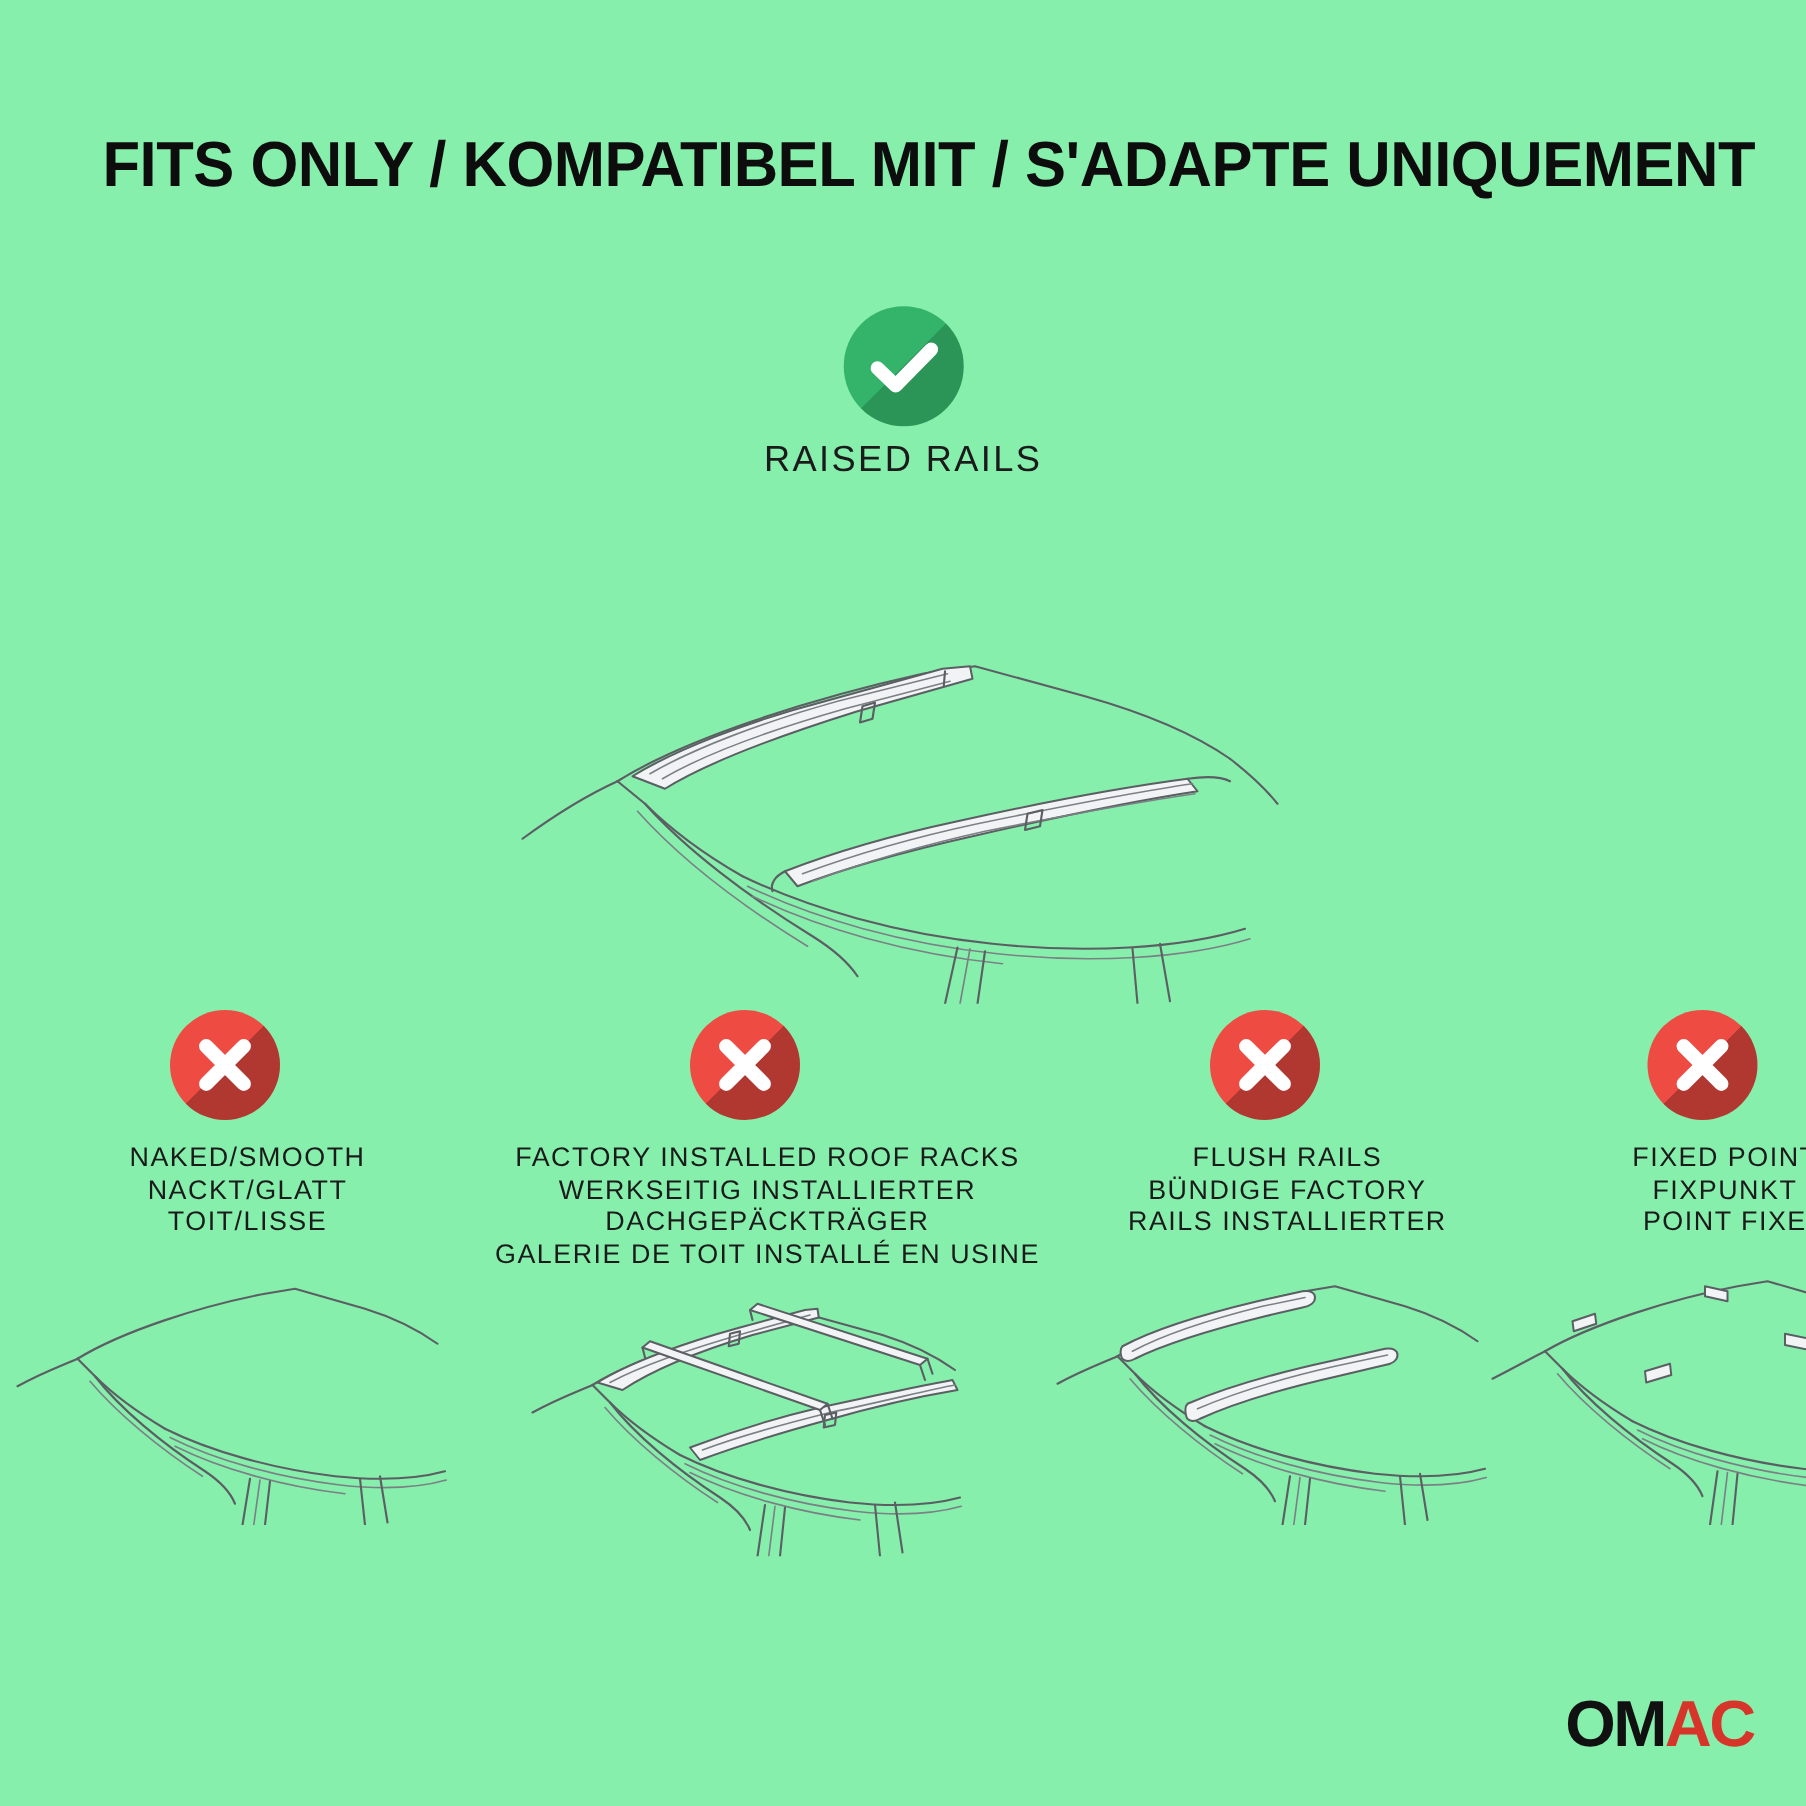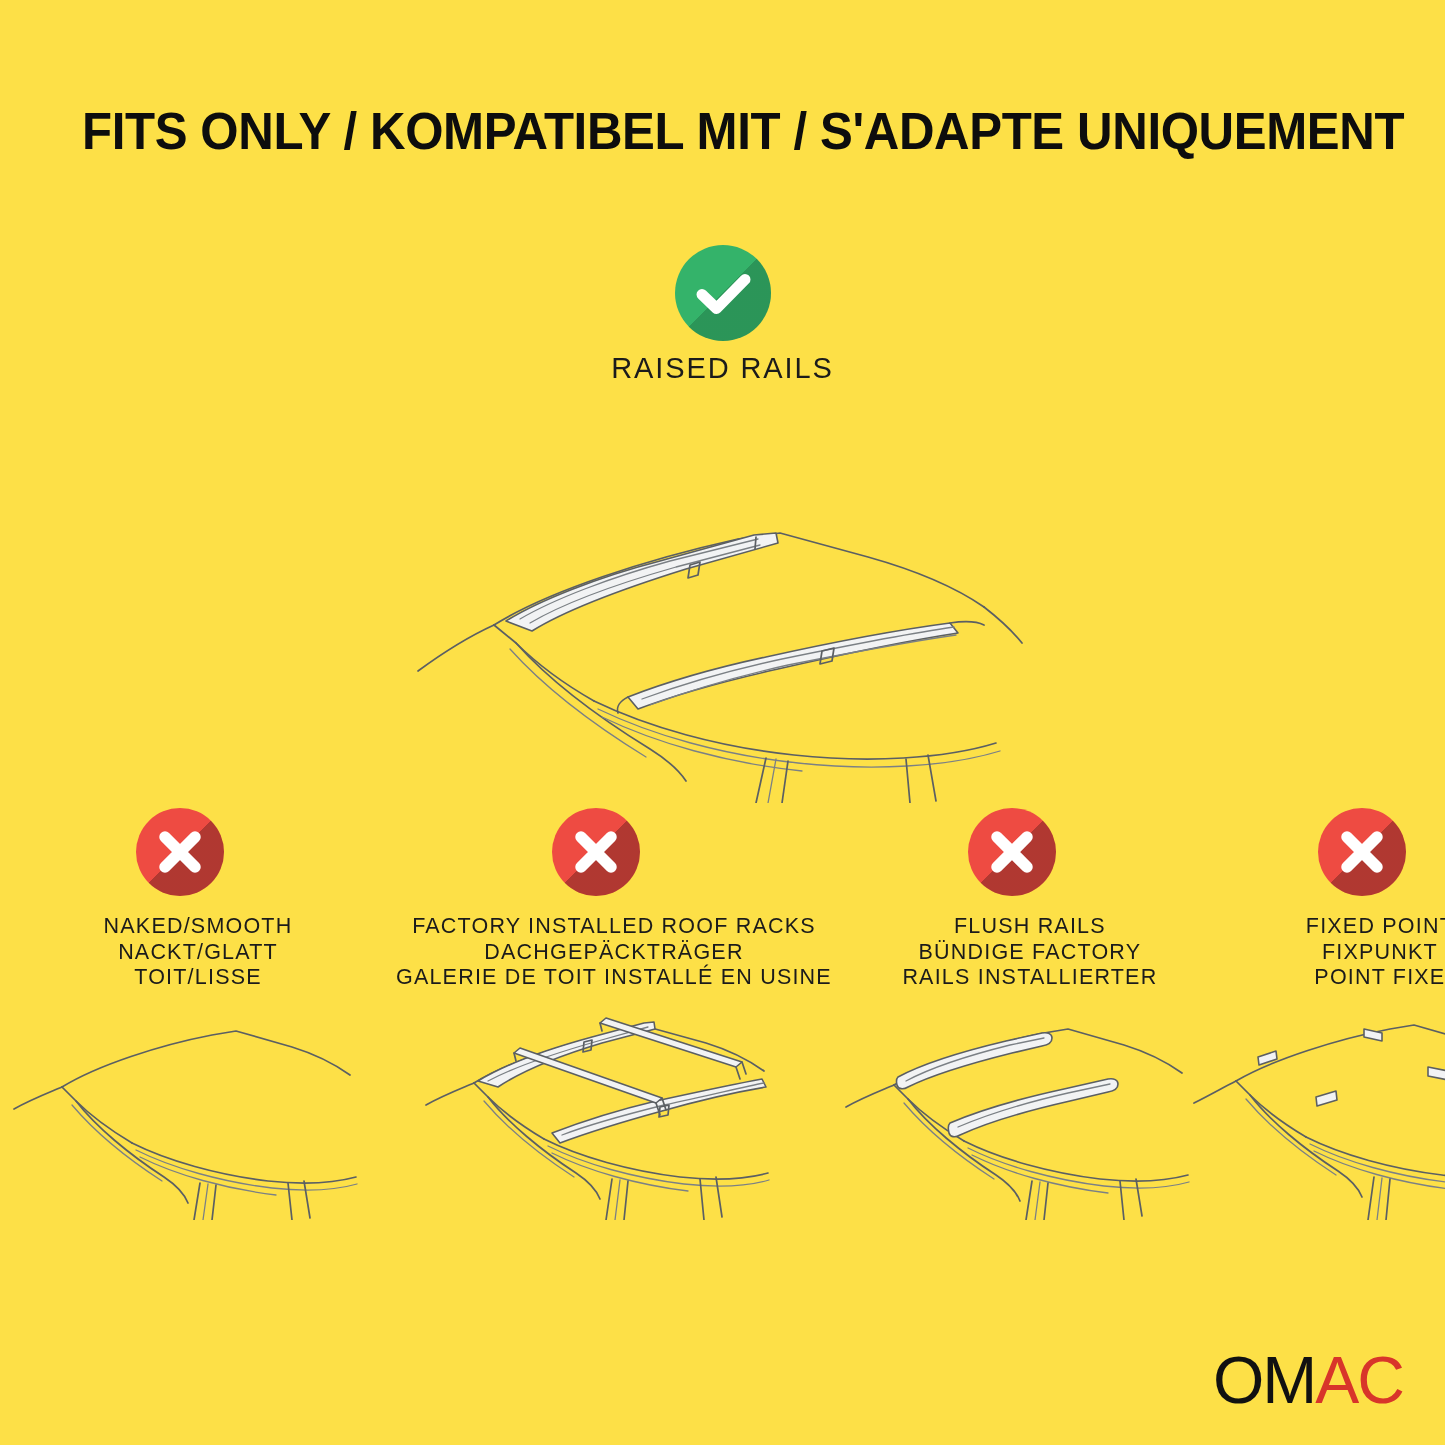--- a/index.html
+++ b/index.html
@@ -12,21 +12,21 @@
     height: 1445px;
     position: relative;
     overflow: hidden;
     font-family: "Liberation Sans", sans-serif;
     -webkit-font-smoothing: antialiased;
   }
 
   #page {
     position: absolute;
     inset: 0;
-    background: #fde047;
+    background: #86efac;
   }
 
   
   .header-title {
     position: absolute;
     left: 82px;
     top: 104px;
     width: 1290px;
     font-size: 51px;
     line-height: 56px;
@@ -133,22 +133,22 @@
   }
   .col-illustration.narrow { width: 340px; }
 
   
   .logo {
     position: absolute;
     right: 42px;
     bottom: 32px;
     display: flex;
     align-items: flex-start;
-    font-size: 66px;
-    font-weight: 400;
+    font-size: 52px;
+    font-weight: 700;
     letter-spacing: -2px;
     line-height: 66px;
   }
   .logo .dark { color: #111111; }
   .logo .accent { color: #d8352a; }
 
   .sketch { fill: none; stroke: #5b5f63; stroke-width: 1.7;
             stroke-linecap: round; stroke-linejoin: round; }
   .sketch-thin { fill: none; stroke: #7b8085; stroke-width: 1.3;
             stroke-linecap: round; stroke-linejoin: round; }
@@ -261,20 +261,21 @@
 
     <div class="col">
       <div class="badge red">
         <div class="shade"></div>
         <svg viewBox="0 0 88 88" width="88" height="88" aria-hidden="true">
           <path d="M29 29 L59 59 M59 29 L29 59" fill="none" stroke="#ffffff" stroke-width="11.5" stroke-linecap="round"></path>
         </svg>
       </div>
       <div class="col-caption">
         <span class="ln">FACTORY INSTALLED ROOF RACKS</span>
+        <span class="ln">WERKSEITIG INSTALLIERTER</span>
         <span class="ln">DACHGEPÄCKTRÄGER</span>
         <span class="ln">GALERIE DE TOIT INSTALLÉ EN USINE</span>
       </div>
       <div class="col-illustration">
         <svg viewBox="0 0 360 215" width="360" height="215" aria-hidden="true">
           <path class="sketch" d="M58 78 C94 56 156 36 208 26 L232 22 L290 38
                                   C316 46 334 56 348 66"></path>
           <path class="sketch" d="M10 100 C28 90 44 84 58 78"></path>
           <path class="sketch" d="M58 78 L72 92 C88 108 108 122 128 134"></path>
           <path class="sketch" d="M72 92 C92 118 126 146 160 168 C172 176 180 184 184 194"></path>

